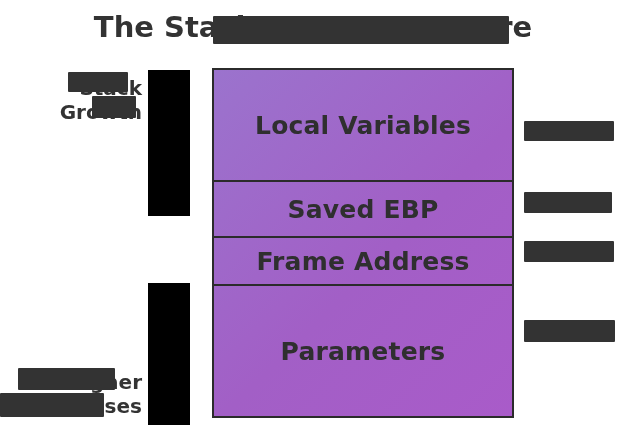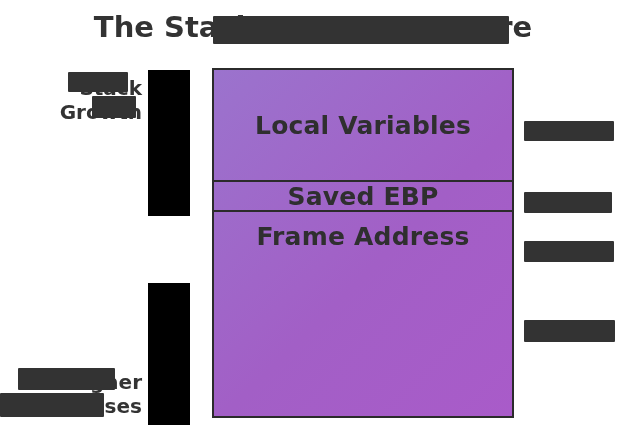--- a/index.html
+++ b/index.html
@@ -64,21 +64,21 @@
     display: flex;
     align-items: center;
     justify-content: center;
     box-sizing: border-box;
     border-bottom: 2px solid #2b2b2b;
   }
   .stack-cell:last-child {
     border-bottom: none;
   }
   .cell-local    { height: 112px; }
-  .cell-ebp      { height: 30px;  }
+  .cell-ebp      { height: 56px;  }
   .cell-ret      { height: 48px;  }
   .cell-params   { flex: 1 1 auto; }
 
   .cell-label {
     font-size: 25px;
     font-weight: 700;
     color: #2f2f2f;
     letter-spacing: 0.2px;
     white-space: nowrap;
     text-align: center;
@@ -180,20 +180,23 @@
     </div>
 
     <div class="stack-cell cell-ebp">
       <span class="cell-label">Saved EBP</span>
     </div>
 
     <div class="stack-cell cell-ret">
       <span class="cell-label">Frame Address</span>
     </div>
 
+    <div class="stack-cell cell-params">
+      <span class="cell-label">Parameters</span>
+    </div>
 
   </div>
 
   <div class="right-bar right-bar-1"></div>
   <div class="right-bar right-bar-2"></div>
   <div class="right-bar right-bar-3"></div>
   <div class="right-bar right-bar-4"></div>
 
 </div>
 

